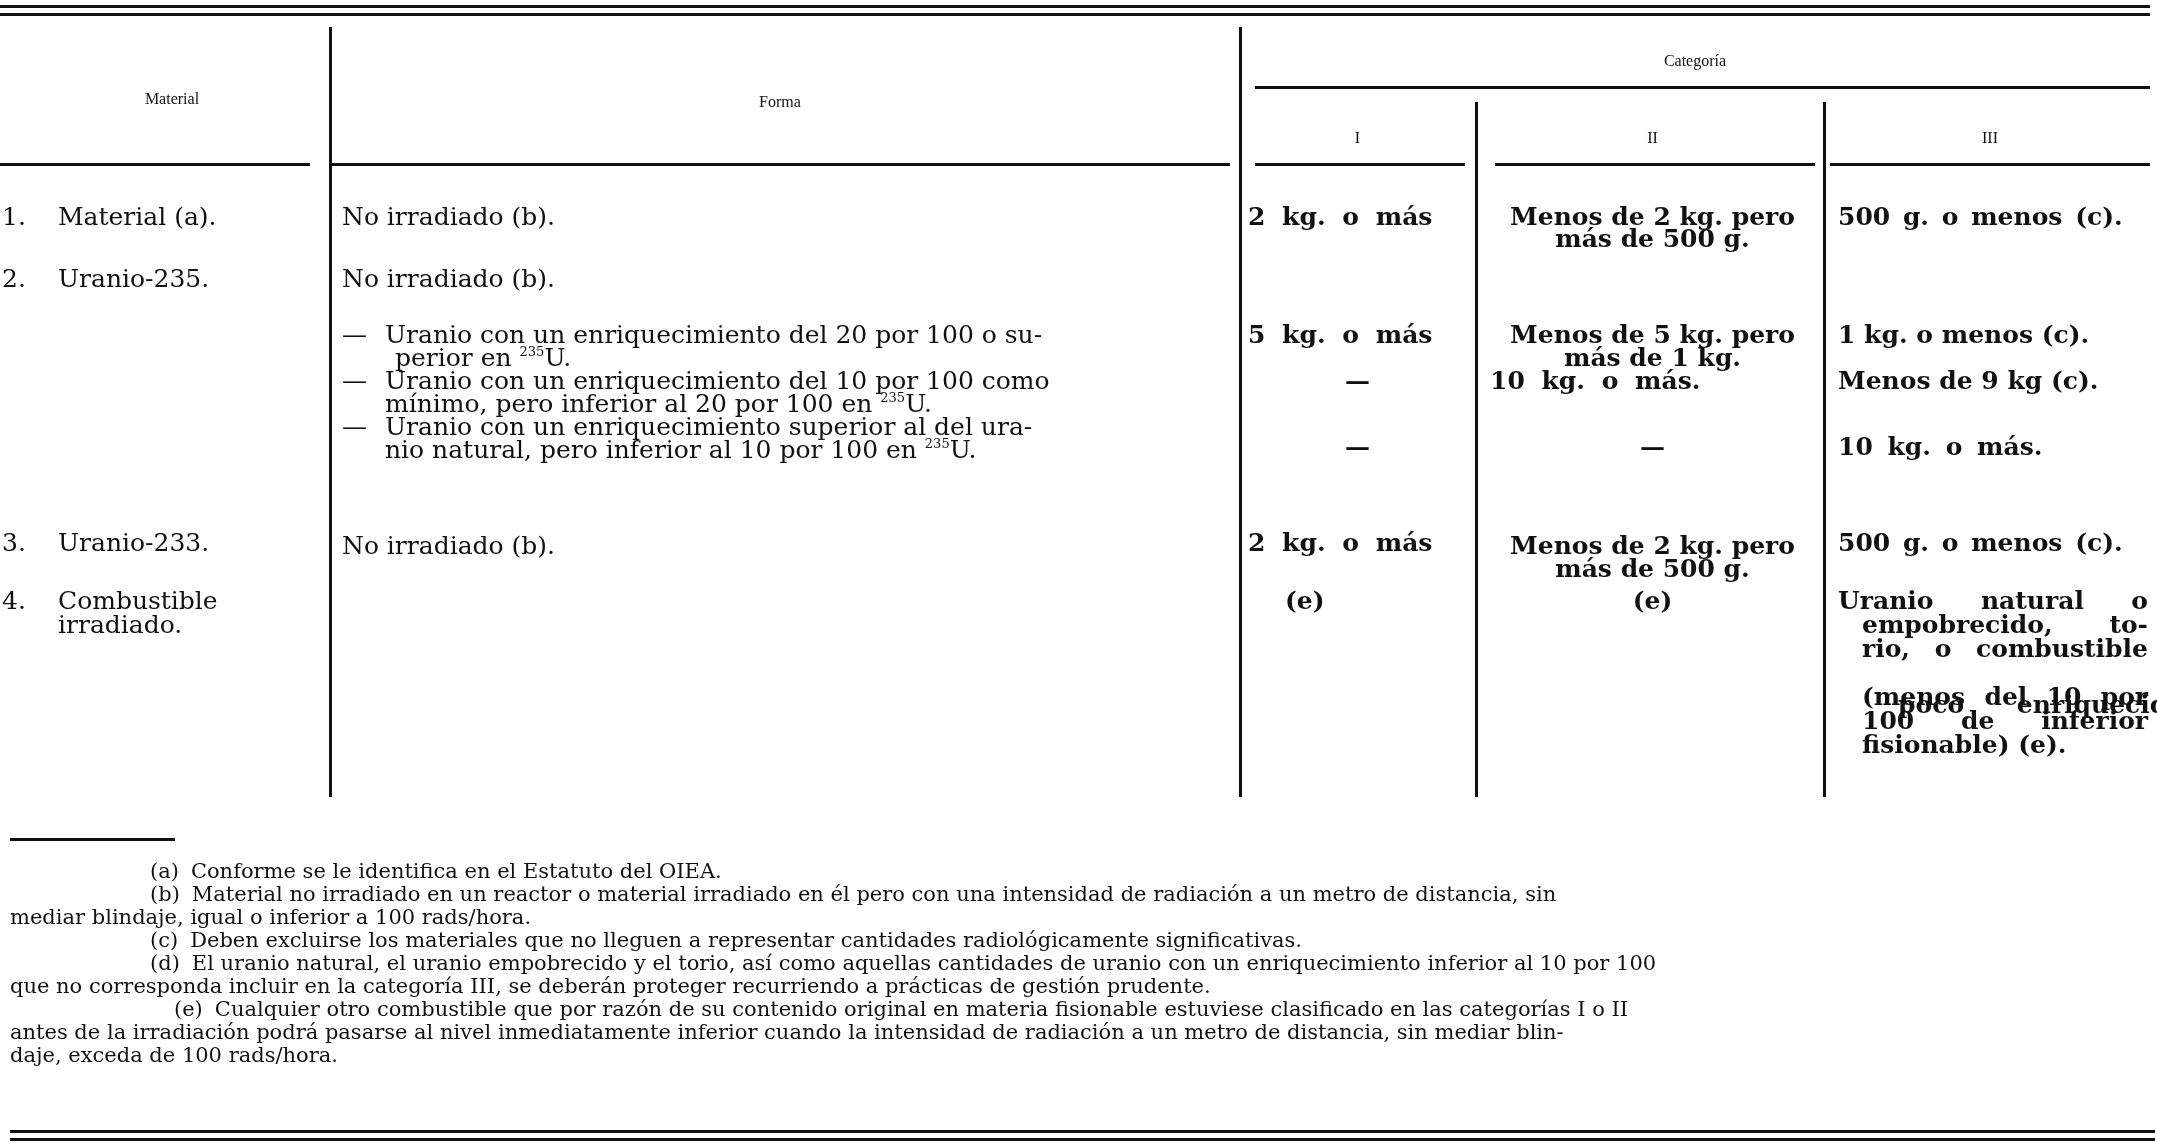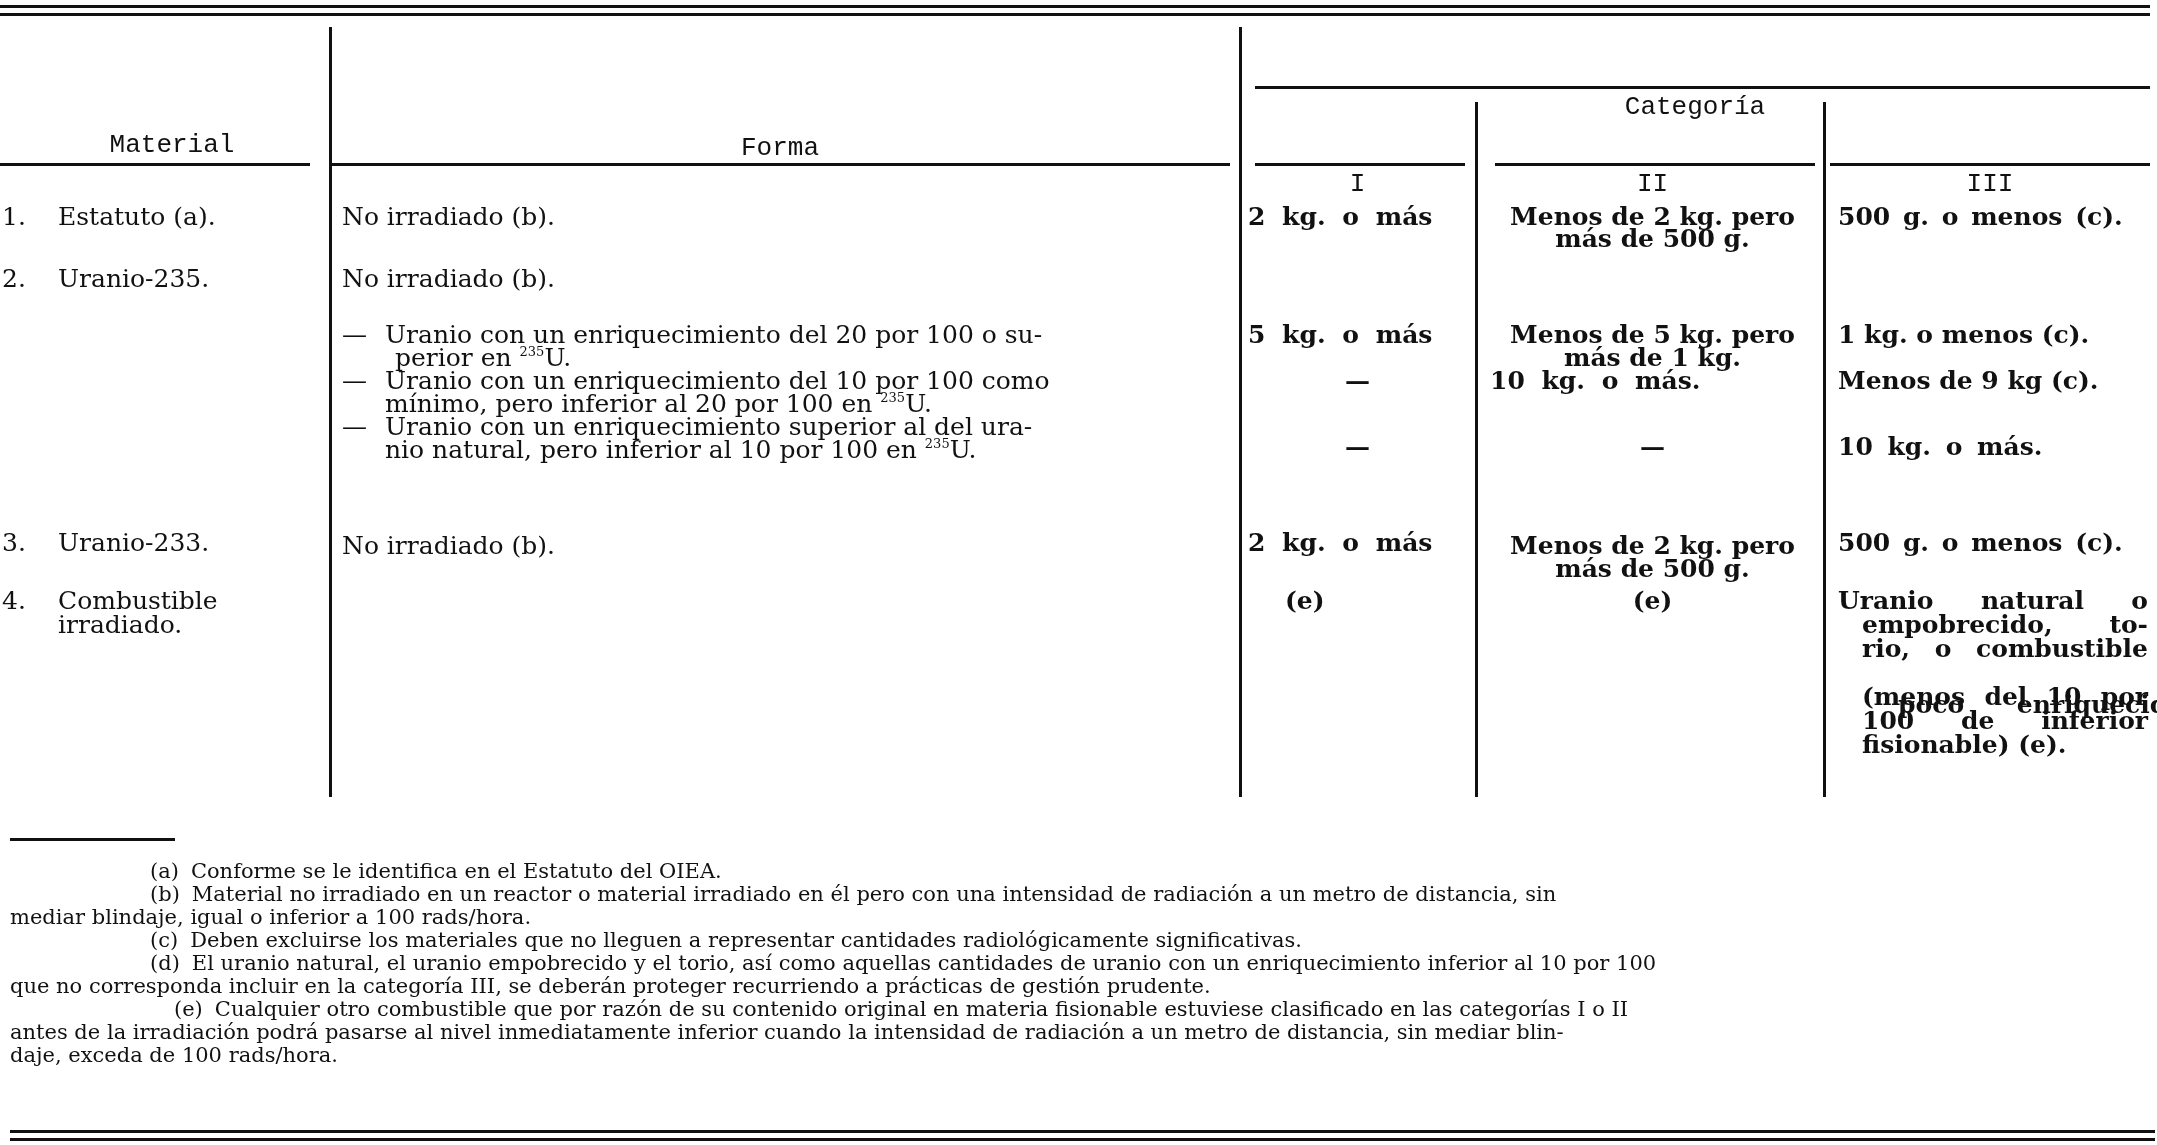--- a/index.html
+++ b/index.html
@@ -4,21 +4,21 @@
 <style>
   html, body { margin: 0; padding: 0; background: #ffffff; }
   body {
     width: 2157px; height: 1145px; position: relative; overflow: hidden;
     font-family: "DejaVu Serif", "Liberation Serif", serif;
     color: #111111;
   }
   .rule { position: absolute; background: #111111; }
   .vline { position: absolute; background: #111111; width: 3px; }
   .txt { position: absolute; white-space: nowrap; font-size: 25px; line-height: 26px; }
-  .hdr { font-size: 26px; font-family: Liberation Mono, monospace; margin-top: 46px; }
+  .hdr { font-size: 16px; font-family: Liberation Serif, serif; }
   .bold { font-weight: bold; }
   .ctr { text-align: center; }
   sup { font-size: 13px; vertical-align: 10px; line-height: 0; }
   .fn { position: absolute; left: 0; width: 2157px; font-size: 21px; line-height: 24px; white-space: nowrap; }
   .fn .ind { display: inline-block; width: 150px; }
   .fn .lbl { margin-right: 12px; }
 </style>
 </head>
 <body>
 
@@ -39,21 +39,21 @@
 <div class="rule" style="left:1495px;top:163px;width:320px;height:3px;"></div>
 <div class="rule" style="left:1830px;top:163px;width:320px;height:3px;"></div>
 
 <div class="vline" style="left:329px;top:27px;height:770px;"></div>
 <div class="vline" style="left:1239px;top:27px;height:770px;"></div>
 <div class="vline" style="left:1475px;top:102px;height:695px;"></div>
 <div class="vline" style="left:1823px;top:102px;height:695px;"></div>
 
 <div>
   <div class="txt" style="left:2px;top:204px;">1.</div>
-  <div class="txt" style="left:58px;top:204px;">Estatuto (a).</div>
+  <div class="txt" style="left:58px;top:204px;">Material (a).</div>
   <div class="txt" style="left:342px;top:204px;">No irradiado (b).</div>
   <div class="txt bold" style="left:1248px;top:204px;word-spacing:8px;">2 kg. o más</div>
   <div class="txt bold ctr" style="left:1480px;top:204px;width:345px;">Menos de 2 kg. pero</div>
   <div class="txt bold ctr" style="left:1480px;top:226px;width:345px;">más de 500 g.</div>
   <div class="txt bold" style="left:1838px;top:204px;word-spacing:4px;">500 g. o menos (c).</div>
 </div>
 
 <div>
   <div class="txt" style="left:2px;top:266px;">2.</div>
   <div class="txt" style="left:58px;top:266px;">Uranio-235.</div>

